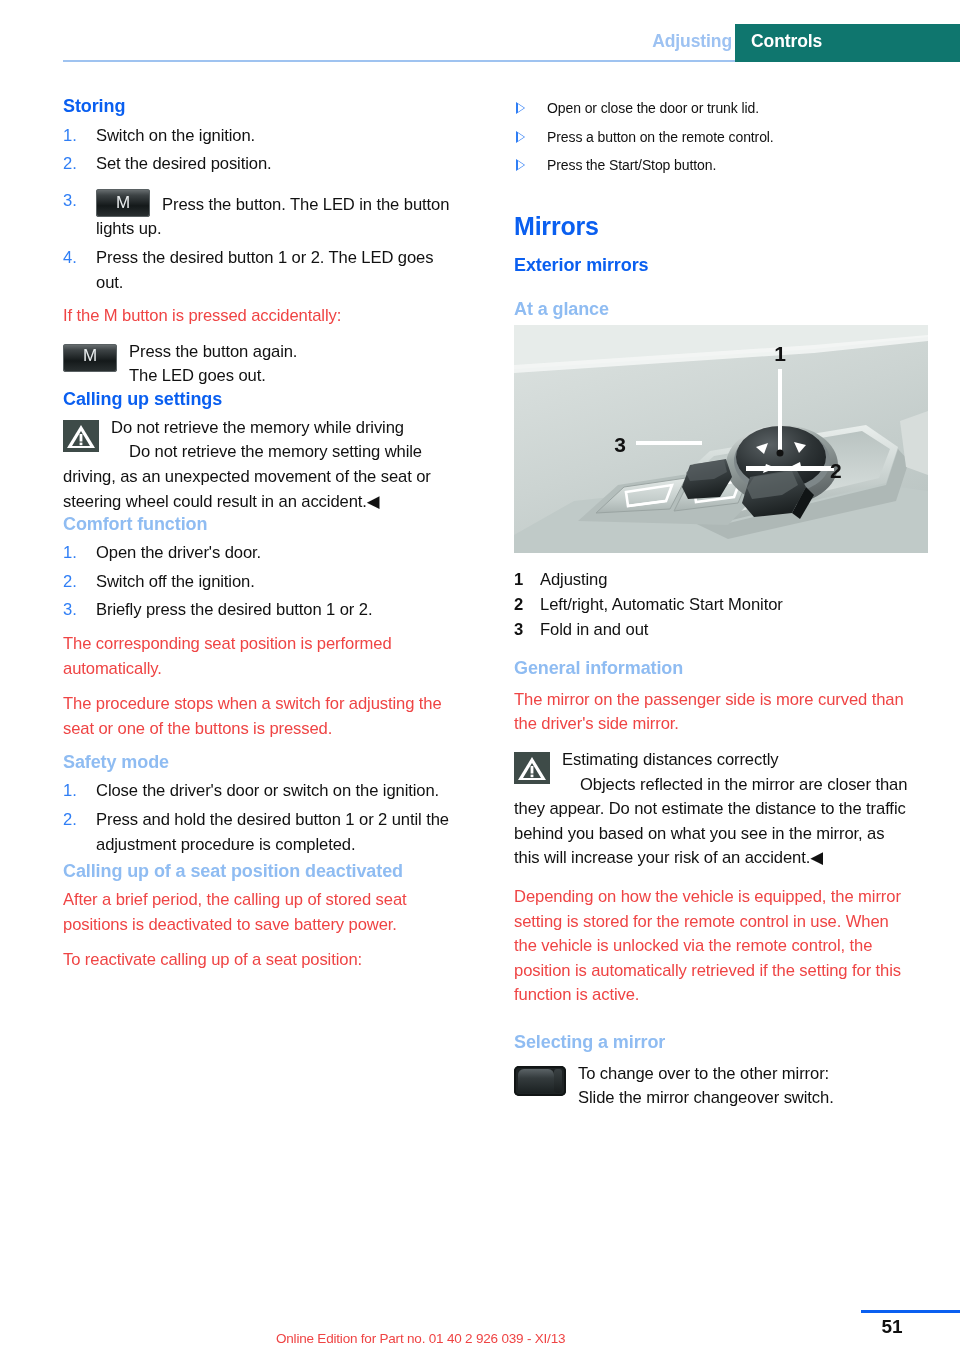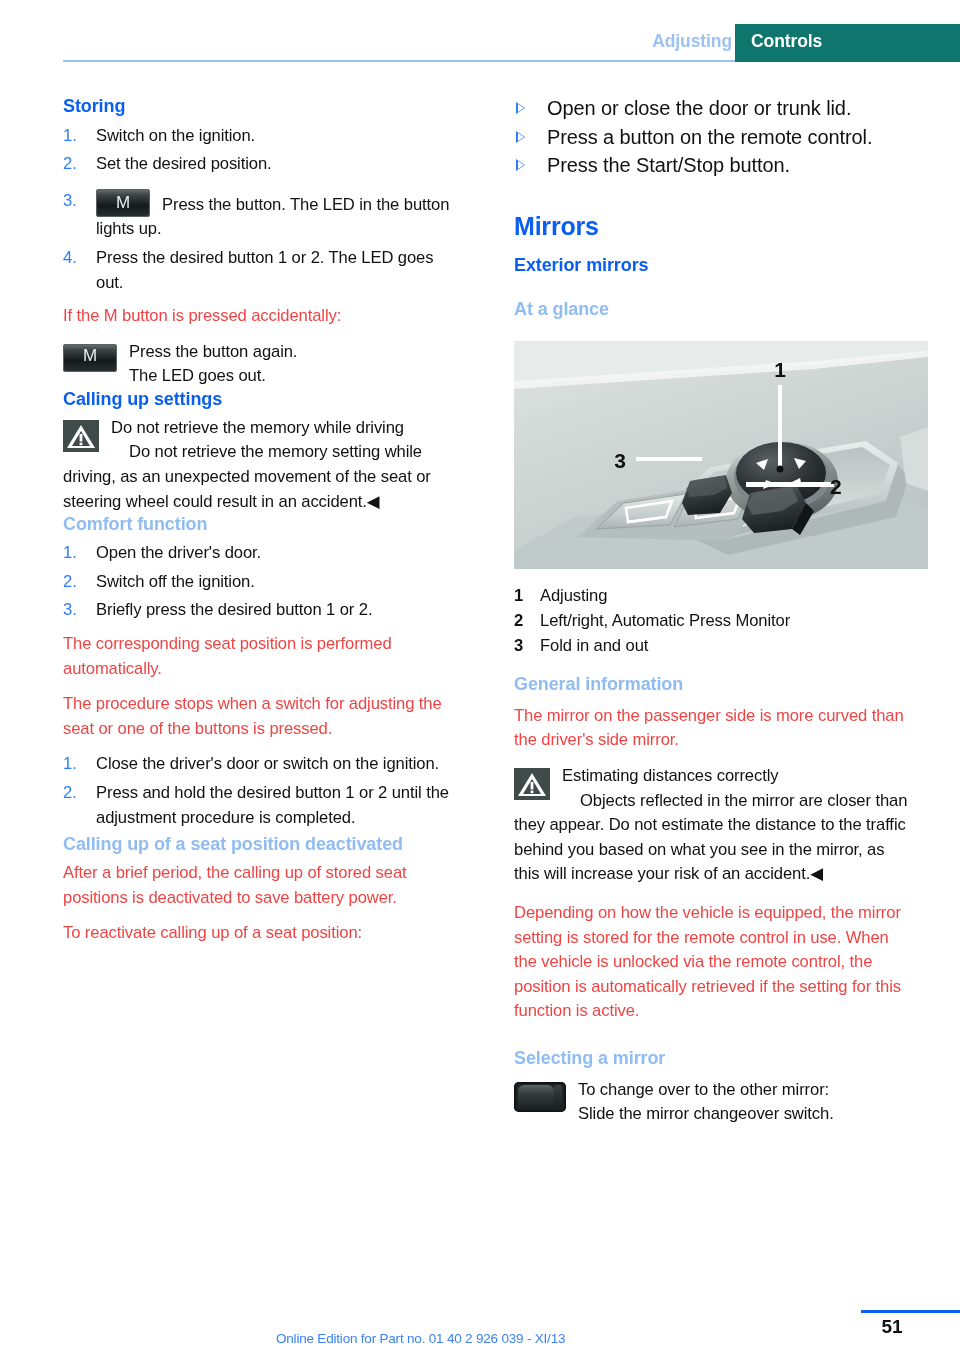--- a/index.html
+++ b/index.html
@@ -128,21 +128,21 @@
 
   
   ul.tri {
     list-style: none;
     margin: 0;
     padding: 0;
   }
   ul.tri > li {
     position: relative;
     padding-left: 33px;
-    font-size: 20px;
+    font-size: 14px;
     line-height: 24.6px;
     margin-bottom: 4px;
     letter-spacing: -0.1px;
   }
   ul.tri > li .tri-mark {
     position: absolute;
     left: 2px;
     top: 6px;
     width: 0; height: 0;
     border-top: 6px solid transparent;
@@ -296,21 +296,21 @@
     text-align: center;
     font-size: 19px;
     font-weight: bold;
     color: #111111;
   }
   .edition {
     position: absolute;
     left: 276px;
     top: 1331px;
     font-size: 13.5px;
-    color: #3b82f6;
+    color: #ef4444;
     letter-spacing: -0.2px;
     white-space: nowrap;
   }
   .watermark {
     position: absolute;
     left: 556px;
     top: 1374px;
     font-size: 30px;
     color: #0c4a6e;
     letter-spacing: -0.4px;
@@ -395,20 +395,21 @@
     </li>
     <li>
       <span class="num">3.</span>
       <span>Briefly press the desired button 1 or 2.</span>
     </li>
   </ol>
 
   <p class="body" style="margin-top:9px;">The corresponding seat position is performed automatically.</p>
   <p class="body">The procedure stops when a switch for adjusting the seat or one of the buttons is pressed.</p>
 
+  <h3 class="light sp-md">Safety mode</h3>
 
   <ol class="steps">
     <li>
       <span class="num">1.</span>
       <span>Close the driver's door or switch on the ignition.</span>
     </li>
     <li>
       <span class="num">2.</span>
       <span>Press and hold the desired button 1 or 2 until the adjustment procedure is completed.</span>
     </li>
@@ -432,21 +433,21 @@
       <span>Press a button on the remote control.</span>
     </li>
     <li>
       <span class="tri-mark"></span>
       <span>Press the Start/Stop button.</span>
     </li>
   </ul>
 
   <h1 class="title" style="margin-top:34px;">Mirrors</h1>
   <h2 class="sub" style="margin-top:14px;">Exterior mirrors</h2>
-  <h3 class="light" style="margin-top:22px; margin-bottom:20px;">At a glance</h3>
+  <h3 class="light" style="margin-top:22px; margin-bottom:4px;">At a glance</h3>
 
   <div class="figure">
     <svg class="fig-svg" width="414" height="228" viewBox="0 0 414 228" aria-hidden="true">
       <defs>
         <linearGradient id="panelTop" x1="0" y1="0" x2="0.6" y2="1">
           <stop offset="0%" stop-color="#dde3e1"></stop>
           <stop offset="55%" stop-color="#ccd4d2"></stop>
           <stop offset="100%" stop-color="#bcc6c4"></stop>
         </linearGradient>
         <linearGradient id="trimG" x1="0" y1="0" x2="0" y2="1">
@@ -550,21 +551,21 @@
     </svg>
   </div>
 
   <ul class="legend">
     <li>
       <span class="lnum">1</span>
       <span>Adjusting</span>
     </li>
     <li>
       <span class="lnum">2</span>
-      <span>Left/right, Automatic Press Monitor</span>
+      <span>Left/right, Automatic Start Monitor</span>
     </li>
     <li>
       <span class="lnum">3</span>
       <span>Fold in and out</span>
     </li>
   </ul>
 
   <h3 class="light" style="margin-top:16px; margin-bottom:8px;">General information</h3>
 
   <p class="body">The mirror on the passenger side is more curved than the driver's side mirror.</p>

